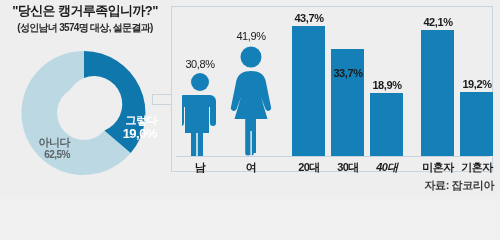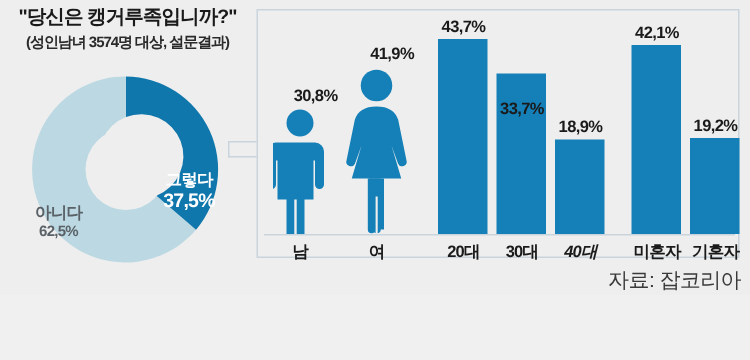--- a/index.html
+++ b/index.html
@@ -27,21 +27,21 @@
     text-align:center;
     font-size:10px;font-weight:bold;color:#2a2a2a;
     letter-spacing:-0.7px;
     white-space:nowrap;
   }
   .donut-wrap{
     position:absolute;left:0px;top:38px;width:168px;height:150px;
   }
   .donut-label{
     position:absolute;
-    text-align:center;
+    text-align:right;
     font-weight:bold;
     letter-spacing:-0.5px;
     line-height:1.15;
     white-space:nowrap;
   }
   .lbl-yes{
     left:95px;top:76px;width:62px;
     color:#ffffff;font-size:11px;
   }
   .lbl-yes .pct{font-size:13px;display:block;}
@@ -66,39 +66,39 @@
   .leader{
     position:absolute;background:#c9d4dc;height:1px;
   }
   .leader-a{left:152px;top:94px;width:22px;}
   .leader-b{left:152px;top:104px;width:22px;}
   .leader-v{left:152px;top:94px;width:1px;height:11px;}
 
   
   .figure{position:absolute;}
   .fig-val{
-    position:absolute;text-align:right;white-space:nowrap;
-    font-size:11px;font-weight:bold;color:#1a1a1a;letter-spacing:-0.4px;
+    position:absolute;text-align:center;white-space:nowrap;
+    font-size:11px;font-weight:normal;color:#1a1a1a;letter-spacing:-0.4px;
   }
   .cat-label{
     position:absolute;text-align:center;white-space:nowrap;
     font-size:11px;font-weight:bold;color:#1a1a1a;letter-spacing:-0.5px;
   }
 
   
   .bar{
     position:absolute;background:#1580b8;
   }
   .bar-val{
     position:absolute;text-align:center;white-space:nowrap;
     font-size:11px;font-weight:bold;color:#1a1a1a;letter-spacing:-0.4px;
   }
   .source{
     position:absolute;right:6px;top:178px;
-    font-size:14px;font-weight:normal;color:#3a3a3a;letter-spacing:-0.4px;
+    font-size:11px;font-weight:bold;color:#3a3a3a;letter-spacing:-0.4px;
     white-space:nowrap;
   }
 </style>
 </head>
 <body>
 
 <div id="infographic">
 
   <div class="title">"당신은 캥거루족입니까?"</div>
   <div class="subtitle">(성인남녀 3574명 대상, 설문결과)</div>
@@ -112,21 +112,21 @@
                A 27 27 0 1 1 84 40 Z" fill="#bcd9e3"></path>
       <path d="M 84 13
                A 62 62 0 0 1 130.69 115.10
                L 104.32 92.44
                A 27 27 0 0 0 84 40 Z" fill="#1077ac"></path>
       <circle cx="84" cy="75" r="27" fill="#eeeeee"></circle>
     </svg>
 
     <div class="donut-label lbl-yes">
       <span>그렇다</span>
-      <span class="pct">37,5%</span>
+      <span class="pct">19,0%</span>
     </div>
     <div class="donut-label lbl-no">
       <span>아니다</span>
       <span class="pct">62,5%</span>
     </div>
   </div>
 
   <div class="leader leader-a"></div>
   <div class="leader leader-b"></div>
   <div class="leader leader-v"></div>

